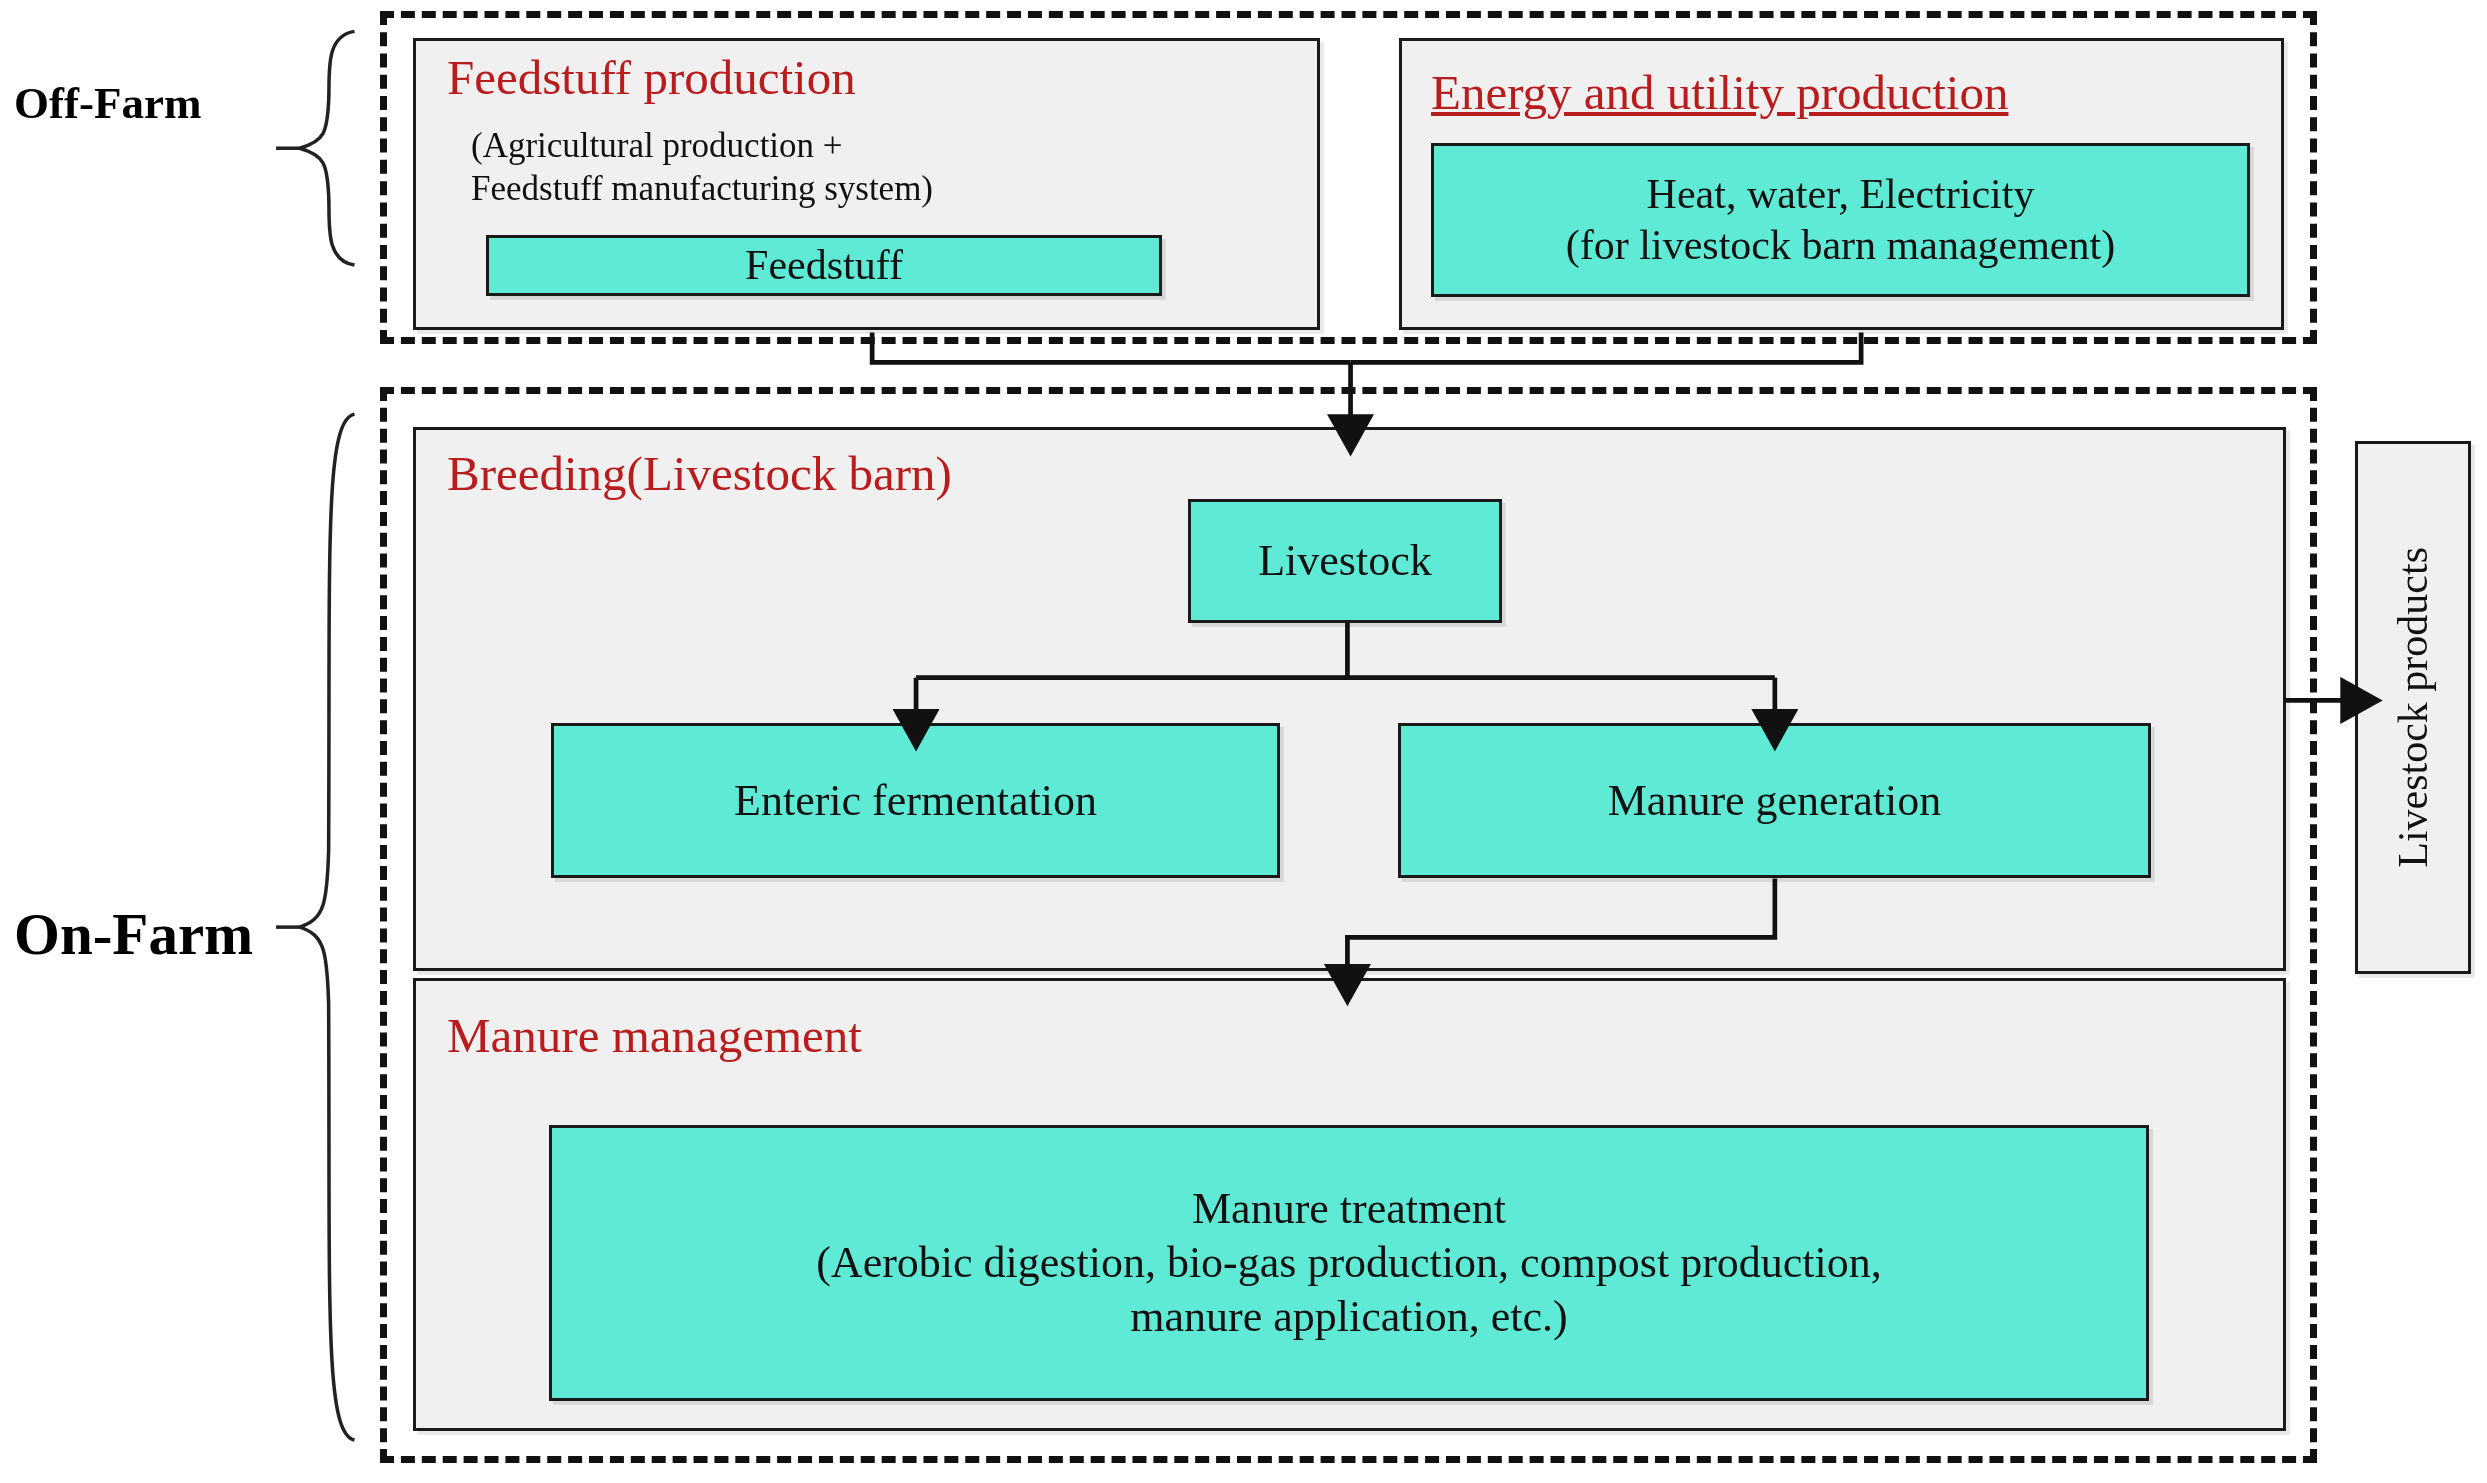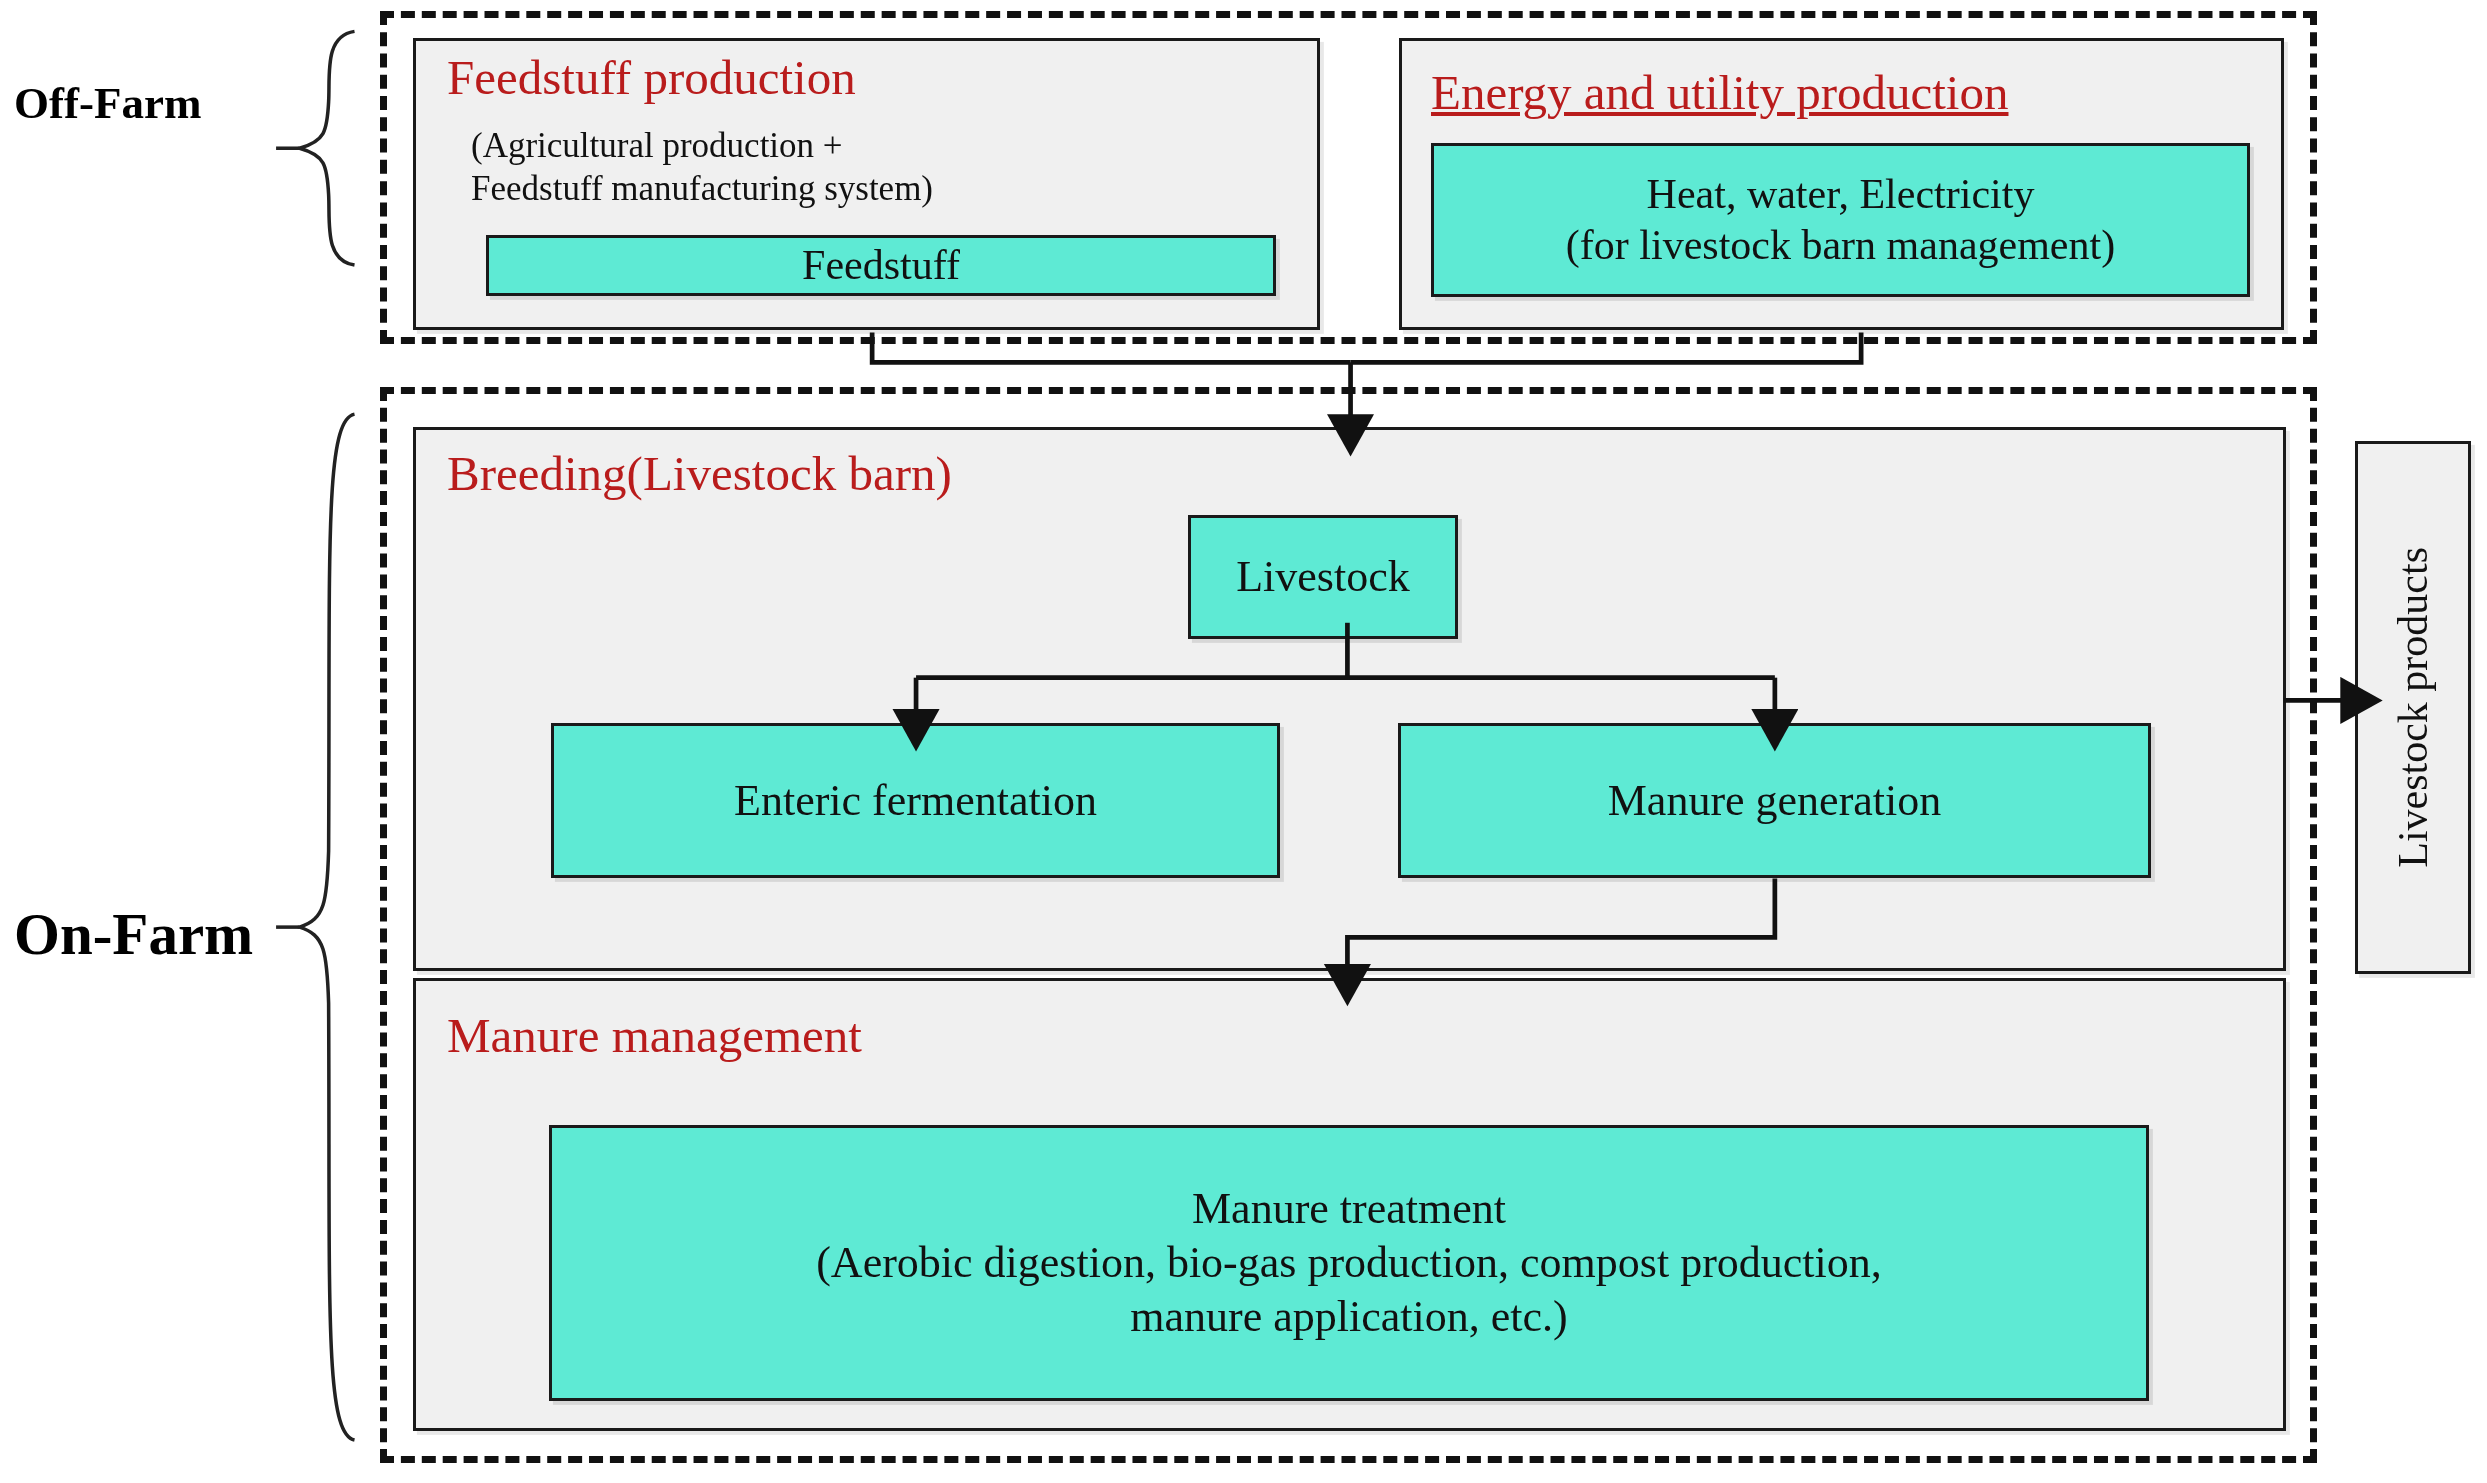--- a/index.html
+++ b/index.html
@@ -91,37 +91,37 @@
   <div class="farm-label" style="left:14px;top:77px;font-size:45px;">Off-Farm</div>
 
   <div class="farm-label" style="left:14px;top:900px;font-size:59px;">On-Farm</div>
 
   <div class="dashed" style="left:380px;top:11px;width:1937px;height:333px;"></div>
 
   <div class="panel" style="left:413px;top:38px;width:907px;height:292px;"></div>
   <div class="panel-title" style="left:447px;top:51px;font-size:49px;">Feedstuff production</div>
   <div class="panel-sub" style="left:471px;top:125px;font-size:35px;width:831px;">(Agricultural production +
 Feedstuff manufacturing system)</div>
-  <div class="leaf" style="left:486px;top:235px;width:790px;height:61px;justify-content:center;">
+  <div class="leaf" style="left:486px;top:235px;width:676px;height:61px;justify-content:center;">
     <span class="leaf-text" style="font-size:42px;">Feedstuff</span>
   </div>
 
   <div class="panel" style="left:1399px;top:38px;width:885px;height:292px;"></div>
   <div class="panel-title" style="left:1431px;top:66px;font-size:49px;text-decoration:underline;">Energy and utility production</div>
   <div class="leaf" style="left:1431px;top:143px;width:819px;height:154px;">
     <span class="leaf-text" style="font-size:42px;">Heat, water, Electricity
 (for livestock barn management)</span>
   </div>
 
   <div class="dashed" style="left:380px;top:387px;width:1937px;height:1076px;"></div>
 
   <div class="panel" style="left:413px;top:427px;width:1873px;height:544px;"></div>
   <div class="panel-title" style="left:447px;top:447px;font-size:49px;">Breeding(Livestock barn)</div>
 
-  <div class="leaf" style="left:1188px;top:499px;width:270px;height:124px;margin-top:16px;">
+  <div class="leaf" style="left:1188px;top:499px;width:314px;height:124px;">
     <span class="leaf-text" style="font-size:44px;">Livestock</span>
   </div>
 
   <div class="leaf" style="left:551px;top:723px;width:729px;height:155px;">
     <span class="leaf-text" style="font-size:44px;">Enteric fermentation</span>
   </div>
 
   <div class="leaf" style="left:1398px;top:723px;width:753px;height:155px;">
     <span class="leaf-text" style="font-size:44px;">Manure generation</span>
   </div>

